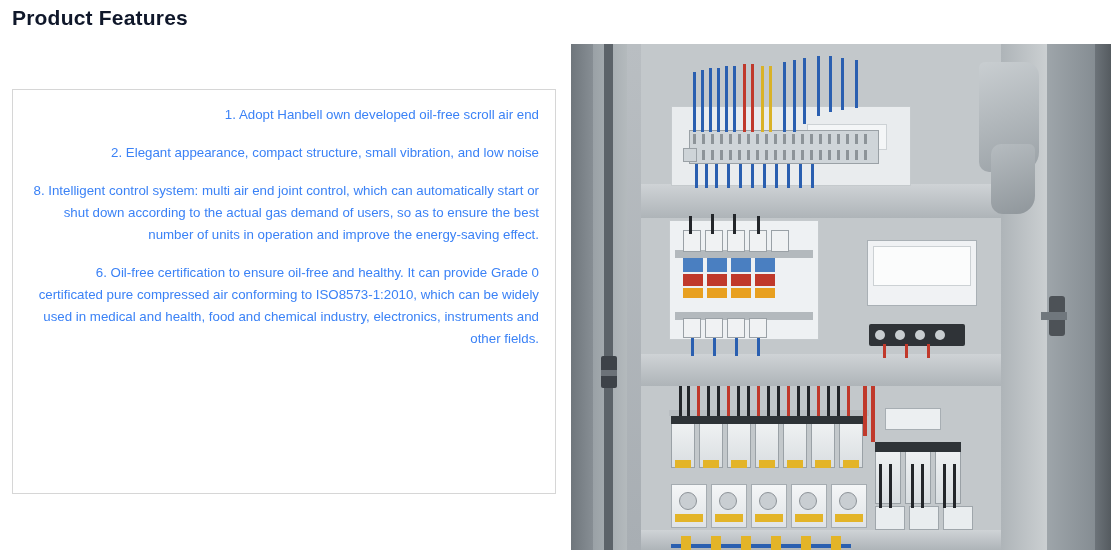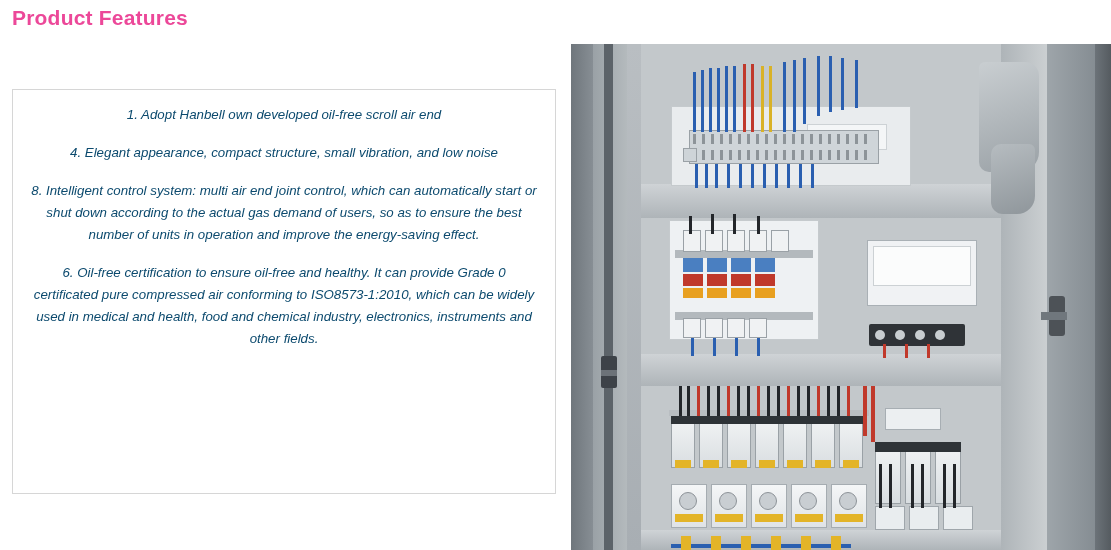--- a/index.html
+++ b/index.html
@@ -17,40 +17,39 @@
     width: 1111px;
     height: 550px;
     background: #ffffff;
   }
   .page-title {
     position: absolute;
     left: 12px;
     top: 6px;
     font-size: 21px;
     font-weight: bold;
-    color: #ec4899;
+    color: #0f172a;
     letter-spacing: 0.2px;
   }
   .features-box {
     position: absolute;
     left: 12px;
     top: 89px;
     width: 544px;
     height: 405px;
     border: 1px solid #d6d6d6;
     background: #ffffff;
     padding: 14px 16px 10px 16px;
   }
   .feature-item {
     font-size: 13.3px;
     line-height: 22px;
-    color: #0c4a6e;
+    color: #3b82f6;
     margin: 0 0 16px 0;
-    text-align: center;
-    font-style: italic;
+    text-align: right;
   }
   .feature-item:last-child { margin-bottom: 0; }
 
   
   .photo {
     position: absolute;
     left: 571px;
     top: 44px;
     width: 540px;
     height: 506px;
@@ -127,21 +126,21 @@
 </style>
 </head>
 <body>
 
 <div class="page">
 
   <div class="page-title">Product Features</div>
 
   <div class="features-box">
     <p class="feature-item">1. Adopt Hanbell own developed oil-free scroll air end</p>
-    <p class="feature-item">4. Elegant appearance, compact structure, small vibration, and low noise</p>
+    <p class="feature-item">2. Elegant appearance, compact structure, small vibration, and low noise</p>
     <p class="feature-item">8. Intelligent control system: multi air end joint control, which can automatically start or shut down according to the actual gas demand of users, so as to ensure the best number of units in operation and improve the energy-saving effect.</p>
     <p class="feature-item">6. Oil-free certification to ensure oil-free and healthy. It can provide Grade 0 certificated pure compressed air conforming to ISO8573-1:2010, which can be widely used in medical and health, food and chemical industry, electronics, instruments and other fields.</p>
   </div>
 
   <div class="photo">
 
     <div class="pf bg-left-dark"></div>
     <div class="pf bg-doorframe"></div>
     <div class="pf bg-hinge-col"></div>
     <div class="pf cab-bg"></div>

